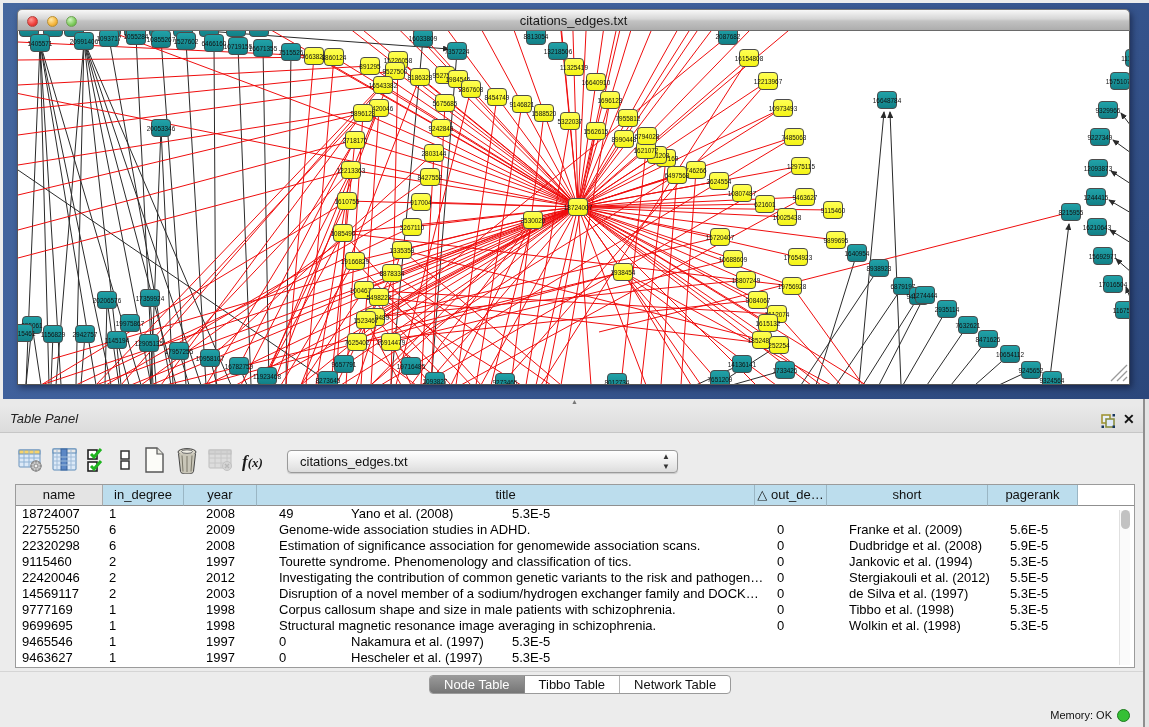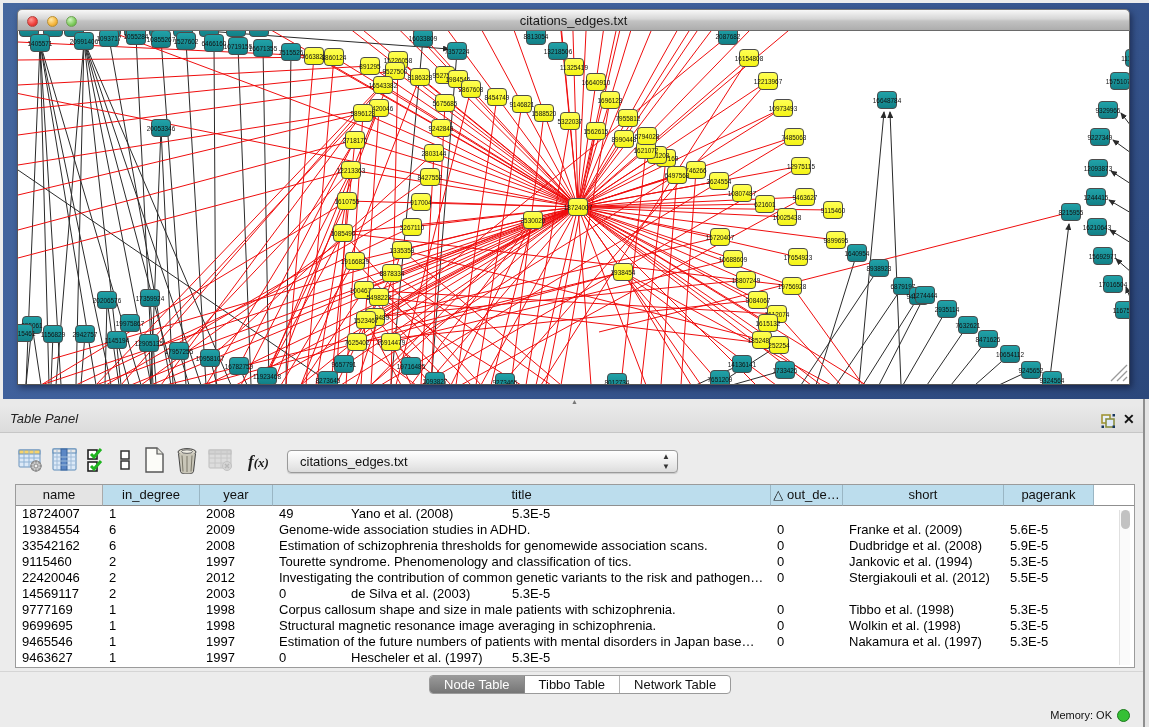--- a/index.html
+++ b/index.html
@@ -688,56 +688,56 @@
 <path d="M8 9.5l1 16 M13 10v16 M18 9.5l-1 16" stroke="#7a7768" fill="none"></path>
 <ellipse cx="13" cy="5.6" rx="5.5" ry="1.8" fill="#efede4" stroke="#666"></ellipse>
 </svg></div>
     <div><svg width="26" height="26" viewBox="0 0 26 26" opacity="0.55">
 <rect x="1" y="3" width="22" height="18" rx="1" fill="#cfcfcf" stroke="#9a9a9a"></rect>
 <rect x="1" y="3" width="22" height="4" fill="#bdbdbd" stroke="#9a9a9a"></rect>
 <path d="M7 3v18 M13 3v18 M19 3v18 M1 11h22 M1 16h22" stroke="#aaa" fill="none"></path>
 <circle cx="19" cy="19" r="4.5" fill="#c4c4c4" stroke="#a0a0a0"></circle>
 <path d="M17 17l4 4 M21 17l-4 4" stroke="#8f8f8f" stroke-width="1.4"></path>
 </svg></div>
-    <div style="margin-left:6px"><span style="font-family:'Liberation Serif',serif;font-style:italic;font-weight:bold;font-size:17px;color:#1a1a1a">f<span style="font-size:13px">(x)</span></span></div>
+    <div style=""><span style="font-family:'Liberation Serif',serif;font-style:italic;font-weight:bold;font-size:17px;color:#1a1a1a">f<span style="font-size:13px">(x)</span></span></div>
   </div>
   <div class="combo">citations_edges.txt<div class="arr">▲<br>▼</div></div>
   <div class="tablebox">
       <div class="thead">
         <div class="hcell hname" style="width:87px">name</div>
-        <div class="hcell" style="width:97px">in_degree</div>
+        <div class="hcell" style="width:81px">in_degree</div>
         <div class="hcell" style="width:73px">year</div>
         <div class="hcell" style="width:498px">title</div>
         <div class="hcell" style="width:72px">△ out_de…</div>
         <div class="hcell" style="width:161px">short</div>
         <div class="hcell" style="width:90px">pagerank</div>
         <div class="hfill"></div>
       </div>
       <div class="trow">
         <div class="tcell" style="width:87px">18724007</div>
         <div class="tcell" style="width:97px">1</div>
         <div class="tcell" style="width:73px">2008</div>
         <div class="tcell" style="width:72px">49</div>
         <div class="tcell" style="width:161px">Yano et al. (2008)</div>
         <div class="tcell" style="width:90px">5.3E-5</div>
       </div>
       <div class="trow">
-        <div class="tcell" style="width:87px">19384554</div>
+        <div class="tcell" style="width:87px">22755250</div>
         <div class="tcell" style="width:97px">6</div>
         <div class="tcell" style="width:73px">2009</div>
         <div class="tcell" style="width:498px">Genome-wide association studies in ADHD.</div>
         <div class="tcell" style="width:72px">0</div>
         <div class="tcell" style="width:161px">Franke et al. (2009)</div>
         <div class="tcell" style="width:90px">5.6E-5</div>
       </div>
       <div class="trow">
-        <div class="tcell" style="width:87px">33542162</div>
+        <div class="tcell" style="width:87px">22320298</div>
         <div class="tcell" style="width:97px">6</div>
         <div class="tcell" style="width:73px">2008</div>
-        <div class="tcell" style="width:498px">Estimation of schizophrenia thresholds for genomewide association scans.</div>
+        <div class="tcell" style="width:498px">Estimation of significance association for genomewide association scans.</div>
         <div class="tcell" style="width:72px">0</div>
         <div class="tcell" style="width:161px">Dudbridge et al. (2008)</div>
         <div class="tcell" style="width:90px">5.9E-5</div>
       </div>
       <div class="trow">
         <div class="tcell" style="width:87px">9115460</div>
         <div class="tcell" style="width:97px">2</div>
         <div class="tcell" style="width:73px">1997</div>
         <div class="tcell" style="width:498px">Tourette syndrome. Phenomenology and classification of tics.</div>
         <div class="tcell" style="width:72px">0</div>
@@ -750,22 +750,23 @@
         <div class="tcell" style="width:73px">2012</div>
         <div class="tcell" style="width:498px">Investigating the contribution of common genetic variants to the risk and pathogen…</div>
         <div class="tcell" style="width:72px">0</div>
         <div class="tcell" style="width:161px">Stergiakouli et al. (2012)</div>
         <div class="tcell" style="width:90px">5.5E-5</div>
       </div>
       <div class="trow">
         <div class="tcell" style="width:87px">14569117</div>
         <div class="tcell" style="width:97px">2</div>
         <div class="tcell" style="width:73px">2003</div>
+        <div class="tcell" style="width:498px">Disruption of a novel member of a sodium/hydrogen exchanger family and DOCK…</div>
         <div class="tcell" style="width:72px">0</div>
-        <div class="tcell" style="width:161px">de Silva et al. (2003)</div>
+        <div class="tcell" style="width:161px">de Silva et al. (1997)</div>
         <div class="tcell" style="width:90px">5.3E-5</div>
       </div>
       <div class="trow">
         <div class="tcell" style="width:87px">9777169</div>
         <div class="tcell" style="width:97px">1</div>
         <div class="tcell" style="width:73px">1998</div>
         <div class="tcell" style="width:498px">Corpus callosum shape and size in male patients with schizophrenia.</div>
         <div class="tcell" style="width:72px">0</div>
         <div class="tcell" style="width:161px">Tibbo et al. (1998)</div>
         <div class="tcell" style="width:90px">5.3E-5</div>
@@ -776,21 +777,20 @@
         <div class="tcell" style="width:73px">1998</div>
         <div class="tcell" style="width:498px">Structural magnetic resonance image averaging in schizophrenia.</div>
         <div class="tcell" style="width:72px">0</div>
         <div class="tcell" style="width:161px">Wolkin et al. (1998)</div>
         <div class="tcell" style="width:90px">5.3E-5</div>
       </div>
       <div class="trow">
         <div class="tcell" style="width:87px">9465546</div>
         <div class="tcell" style="width:97px">1</div>
         <div class="tcell" style="width:73px">1997</div>
-        <div class="tcell" style="width:498px">Estimation of the future numbers of patients with mental disorders in Japan base…</div>
         <div class="tcell" style="width:72px">0</div>
         <div class="tcell" style="width:161px">Nakamura et al. (1997)</div>
         <div class="tcell" style="width:90px">5.3E-5</div>
       </div>
       <div class="trow">
         <div class="tcell" style="width:87px">9463627</div>
         <div class="tcell" style="width:97px">1</div>
         <div class="tcell" style="width:73px">1997</div>
         <div class="tcell" style="width:72px">0</div>
         <div class="tcell" style="width:161px">Hescheler et al. (1997)</div>

